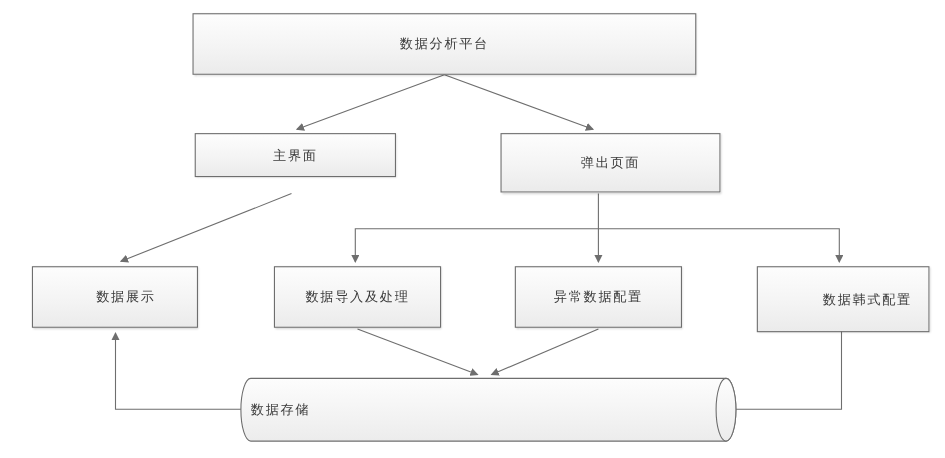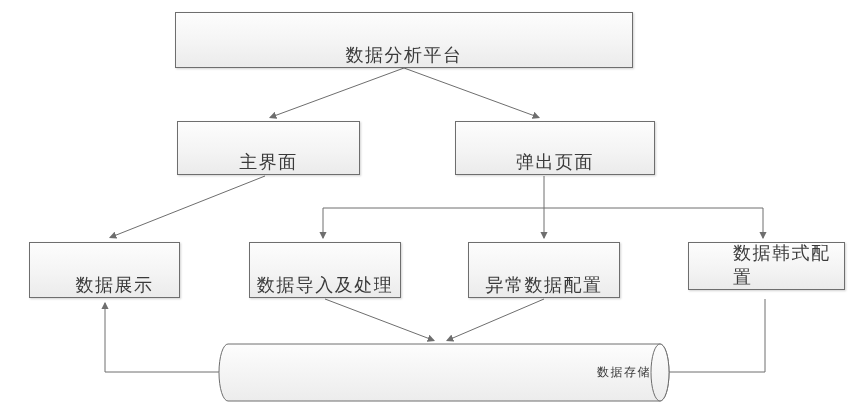--- a/index.html
+++ b/index.html
@@ -23,32 +23,32 @@
     height: 416px;
     z-index: 1;
   }
   .node {
     position: absolute;
     box-sizing: border-box;
     border: 1px solid #6e6e6e;
     background: linear-gradient(180deg, #fdfdfd 0%, #f4f4f4 55%, #ebebeb 100%);
     box-shadow: 1px 1px 2px rgba(0,0,0,0.18);
     display: flex;
-    align-items: flex-end;
+    align-items: center;
     justify-content: center;
-    font-size: 18px;
+    font-size: 12px;
     color: #3a3a3a;
     letter-spacing: 1.5px;
     z-index: 2;
   }
   .cyl-label {
     position: absolute;
     display: flex;
     align-items: center;
-    justify-content: flex-end;
+    justify-content: flex-start;
     font-size: 12px;
     color: #3a3a3a;
     letter-spacing: 1.5px;
     z-index: 2;
   }
 </style>
 </head>
 <body>
 
 <div class="canvas">
@@ -80,41 +80,41 @@
     <g stroke="#6e6e6e" stroke-width="1" fill="url(#cylGrad)">
       <path d="M228,344 L660,344 A9,28.5 0 0 1 660,401 L228,401 A9,28.5 0 0 1 228,344 Z"></path>
       <ellipse cx="660" cy="372.5" rx="9" ry="28.5"></ellipse>
     </g>
   </svg>
 
   <div class="node" style="left:175px; top:12px; width:458px; height:56px;">
     <span>数据分析平台</span>
   </div>
 
-  <div class="node" style="left:177px; top:121px; width:183px; height:54px;">
+  <div class="node" style="left:177px; top:121px; width:183px; height:40px;">
     <span>主界面</span>
   </div>
 
   <div class="node" style="left:455px; top:121px; width:200px; height:54px;">
     <span>弹出页面</span>
   </div>
 
   <div class="node" style="left:29px; top:242px; width:151px; height:56px;padding-left:20px;">
     <span>数据展示</span>
   </div>
 
   <div class="node" style="left:468px; top:242px; width:152px; height:56px;">
     <span>异常数据配置</span>
   </div>
 
   <div class="node" style="left:249px; top:242px; width:152px; height:56px;">
     <span>数据导入及处理</span>
   </div>
 
-  <div class="node" style="left:688px; top:242px; width:157px; height:48px;padding-left:44px;">
+  <div class="node" style="left:688px; top:242px; width:157px; height:60px;padding-left:44px;">
     <span>数据韩式配置</span>
   </div>
 
   <div class="cyl-label" style="left:228px; top:344px; width:423px; height:57px;">
     <span>数据存储</span>
   </div>
 
 </div>
 
 </body></html>

